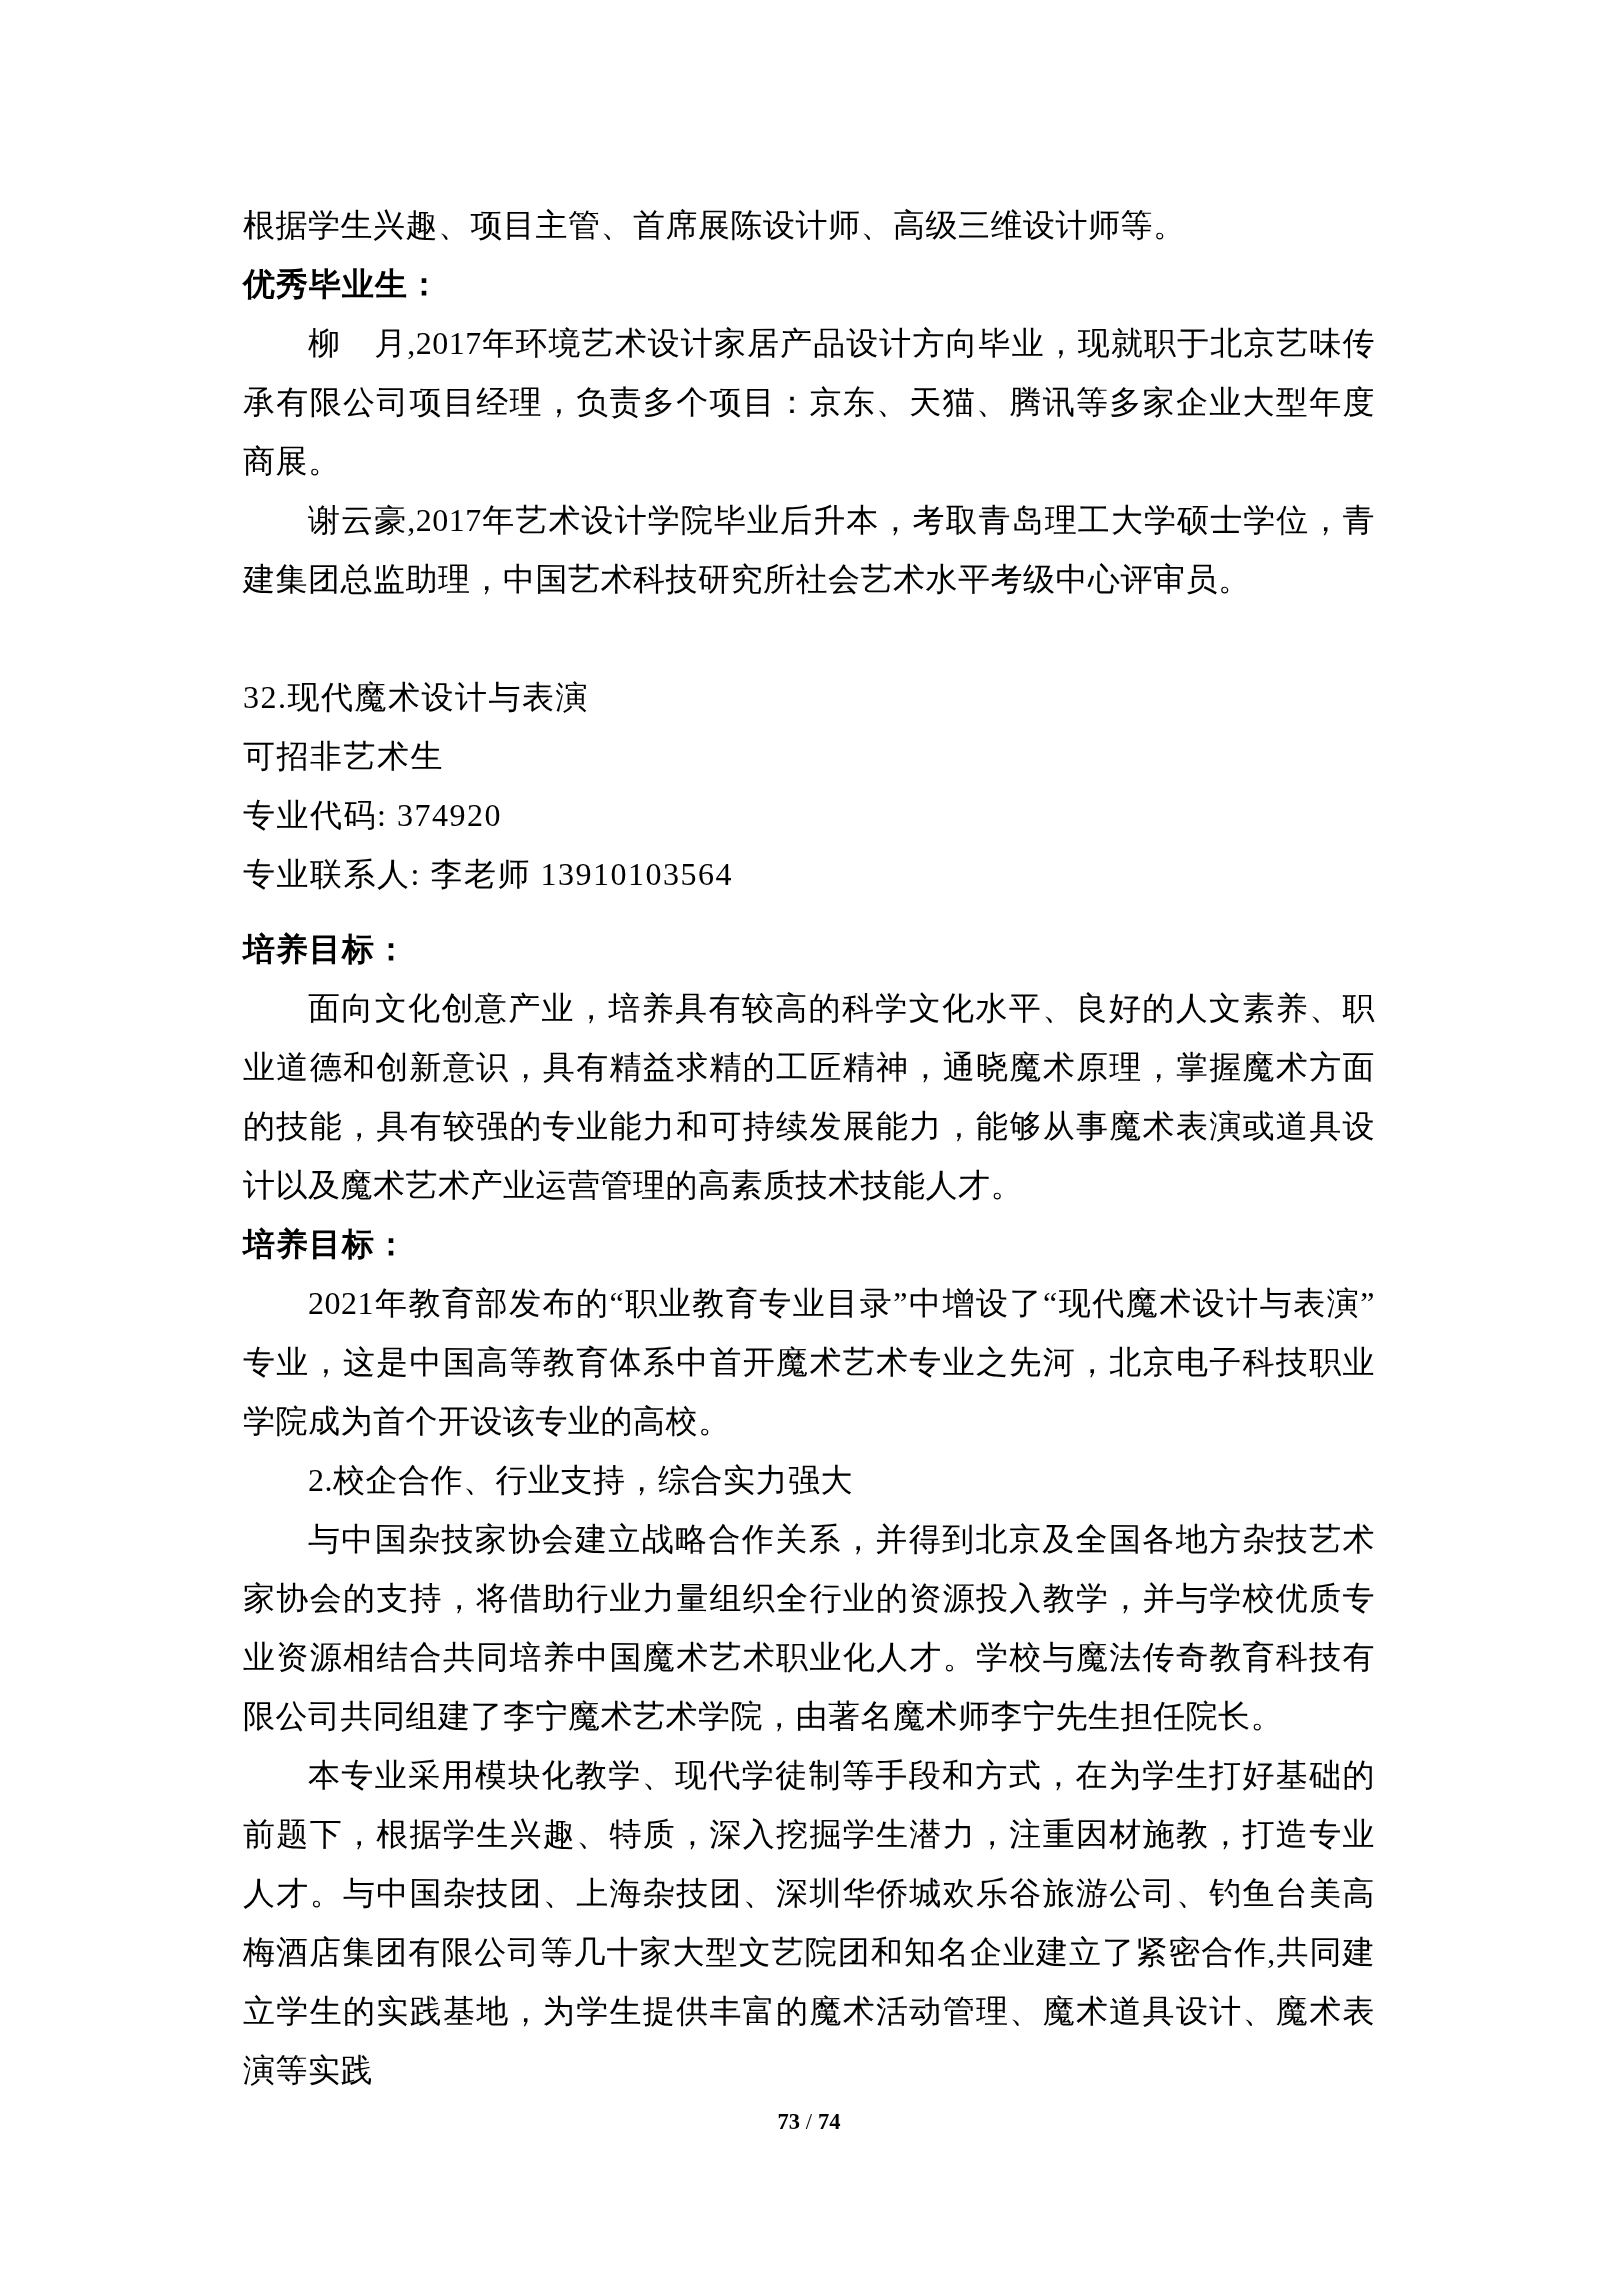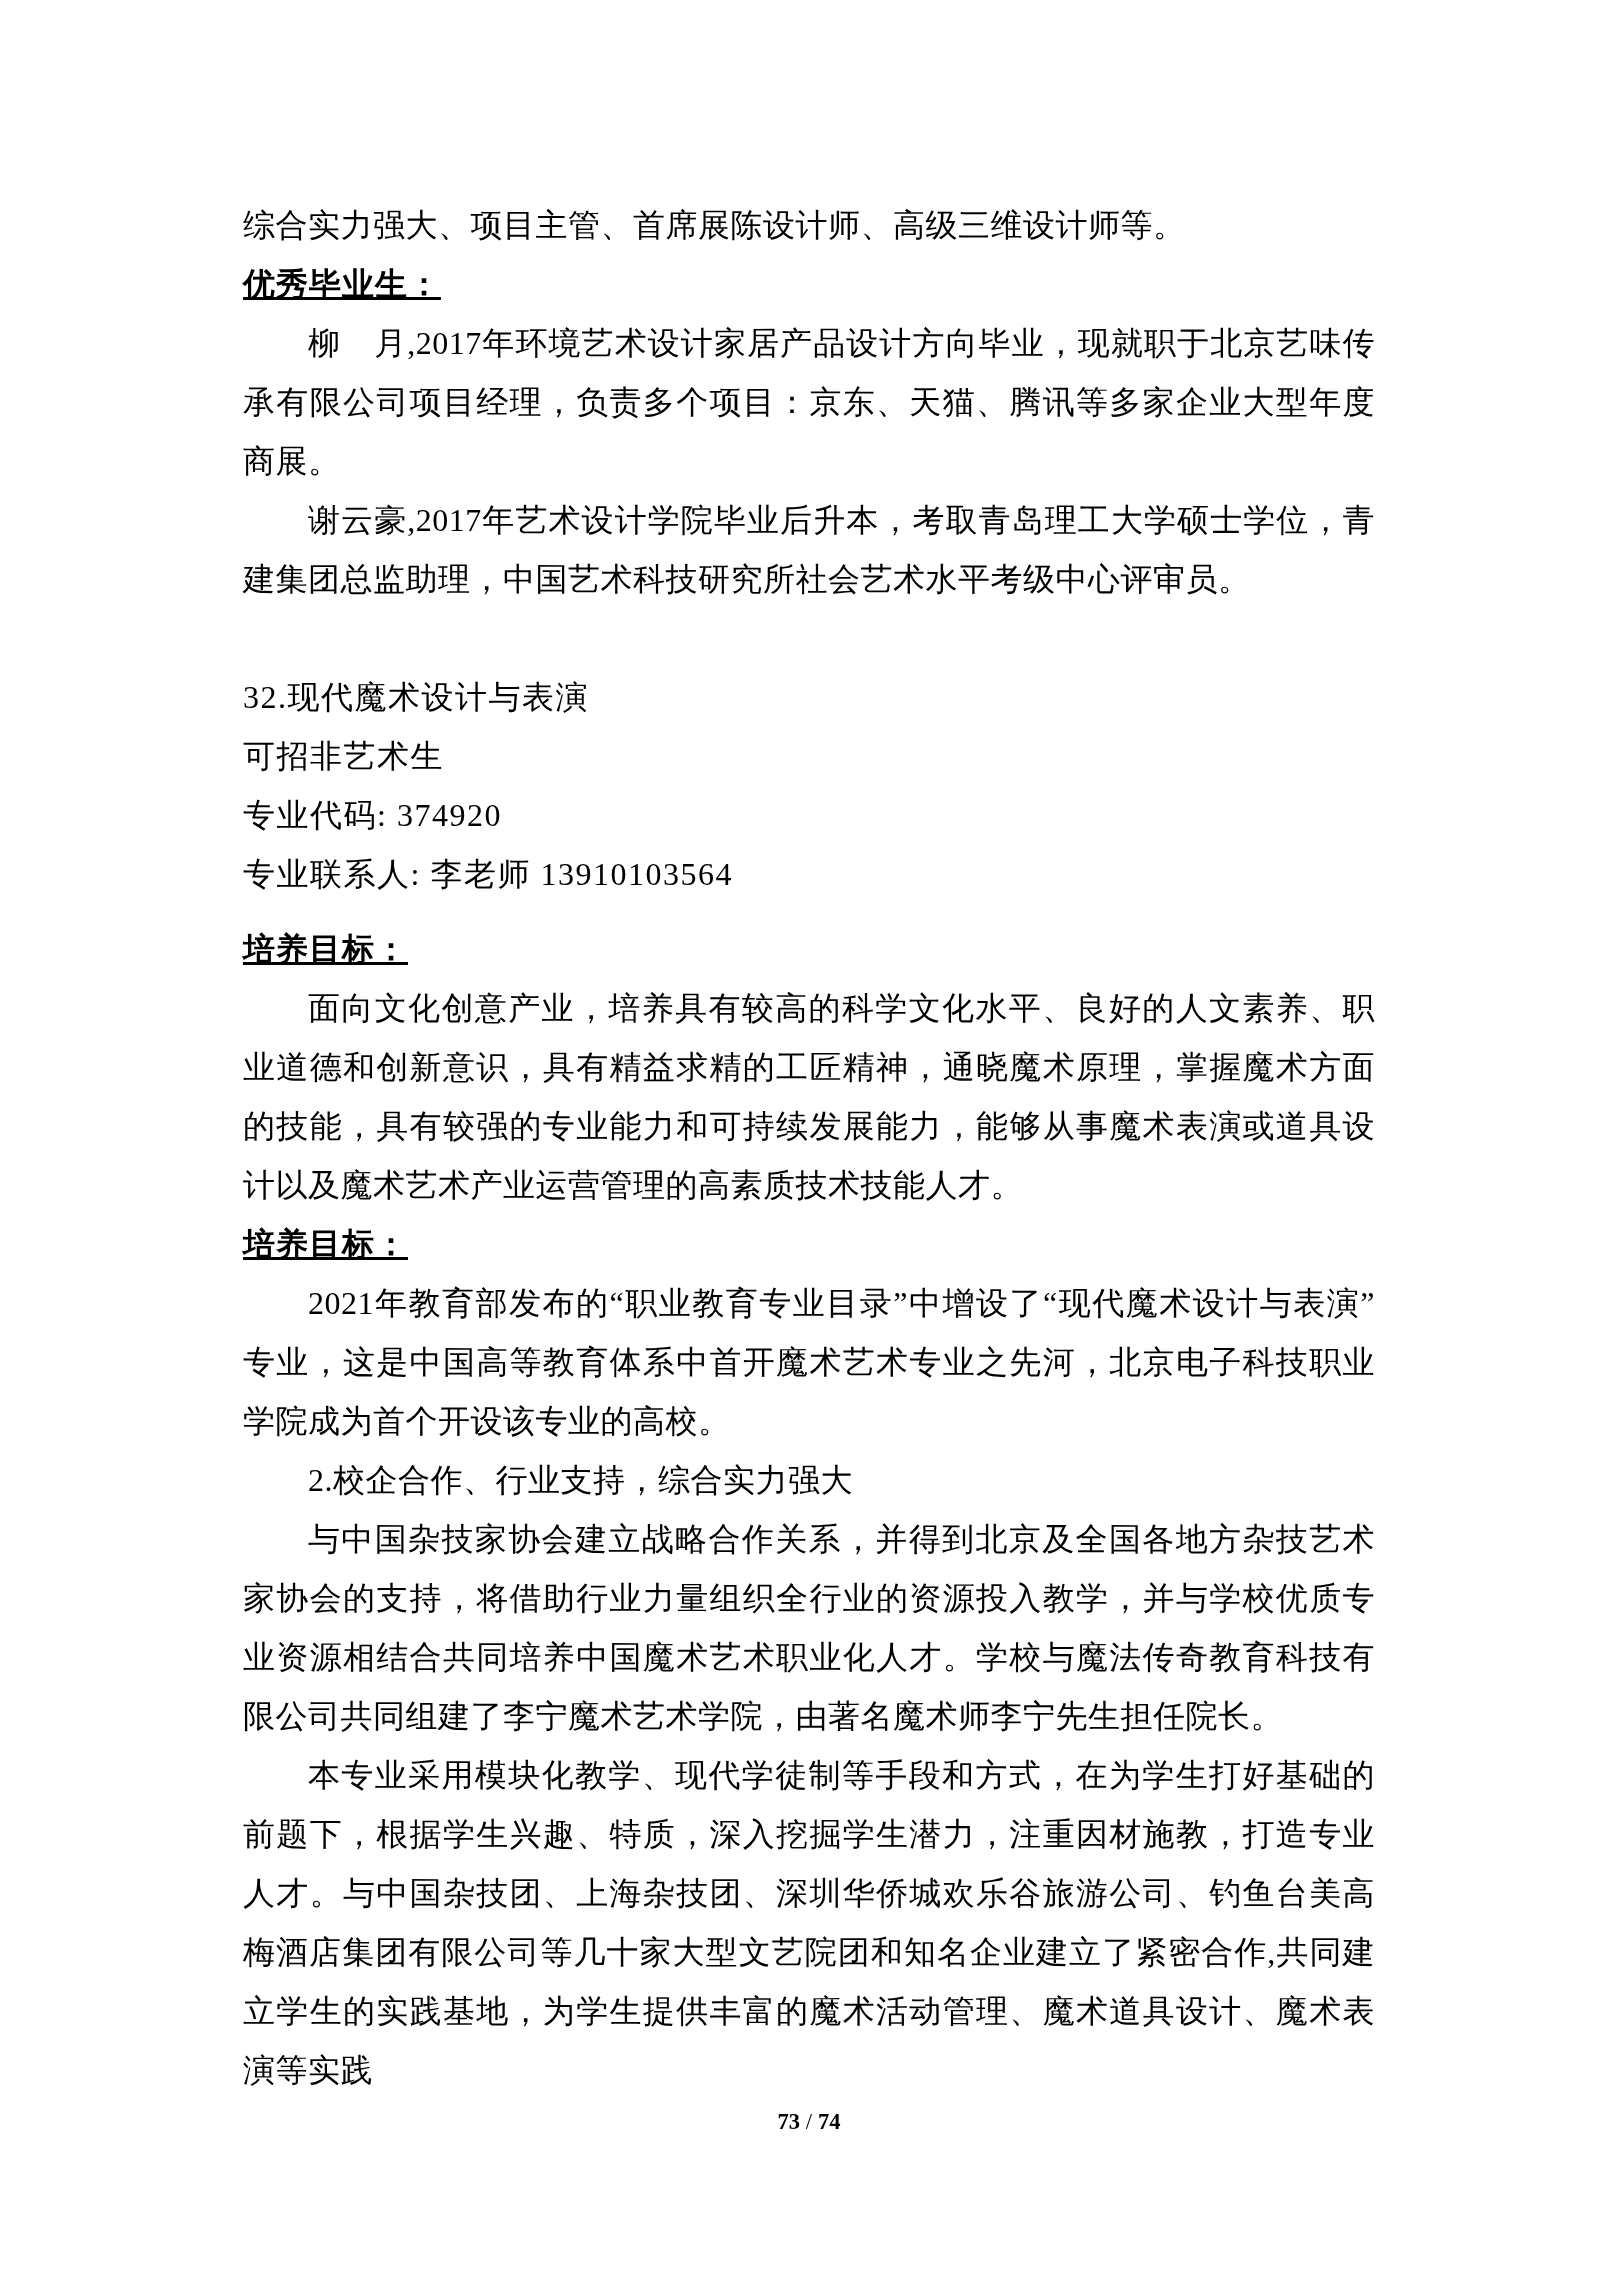--- a/index.html
+++ b/index.html
@@ -27,21 +27,20 @@
     text-justify: inter-ideograph;
     letter-spacing: 0.5px;
   }
   .blk.indent {
     text-indent: 65px;
   }
   .heading {
     font-family: "DejaVu Sans", "Liberation Sans", sans-serif;
     font-weight: 700;
     letter-spacing: 1px;
-    text-decoration: underline;
   }
   .heading-kai {
     font-family: "Liberation Serif", "DejaVu Serif", serif;
     font-weight: 400;
     letter-spacing: 1.5px;
   }
   .spacer-line {
     height: 59px;
   }
   .gap-small {
@@ -60,21 +59,21 @@
     padding: 0 5.9px;
   }
 </style>
 </head>
 <body>
 
 <div class="page">
 
   <div>
 
-    <p class="blk">综合实力强大、项目主管、首席展陈设计师、高级三维设计师等。</p>
+    <p class="blk">根据学生兴趣、项目主管、首席展陈设计师、高级三维设计师等。</p>
 
     <p class="blk heading">优秀毕业生：</p>
 
     <p class="blk indent">柳　月,2017年环境艺术设计家居产品设计方向毕业，现就职于北京艺味传承有限公司项目经理，负责多个项目：京东、天猫、腾讯等多家企业大型年度商展。</p>
 
     <p class="blk indent">谢云豪,2017年艺术设计学院毕业后升本，考取青岛理工大学硕士学位，青建集团总监助理，中国艺术科技研究所社会艺术水平考级中心评审员。</p>
 
     <div class="spacer-line"></div>
 
     <p class="blk heading-kai">32.现代魔术设计与表演</p>

